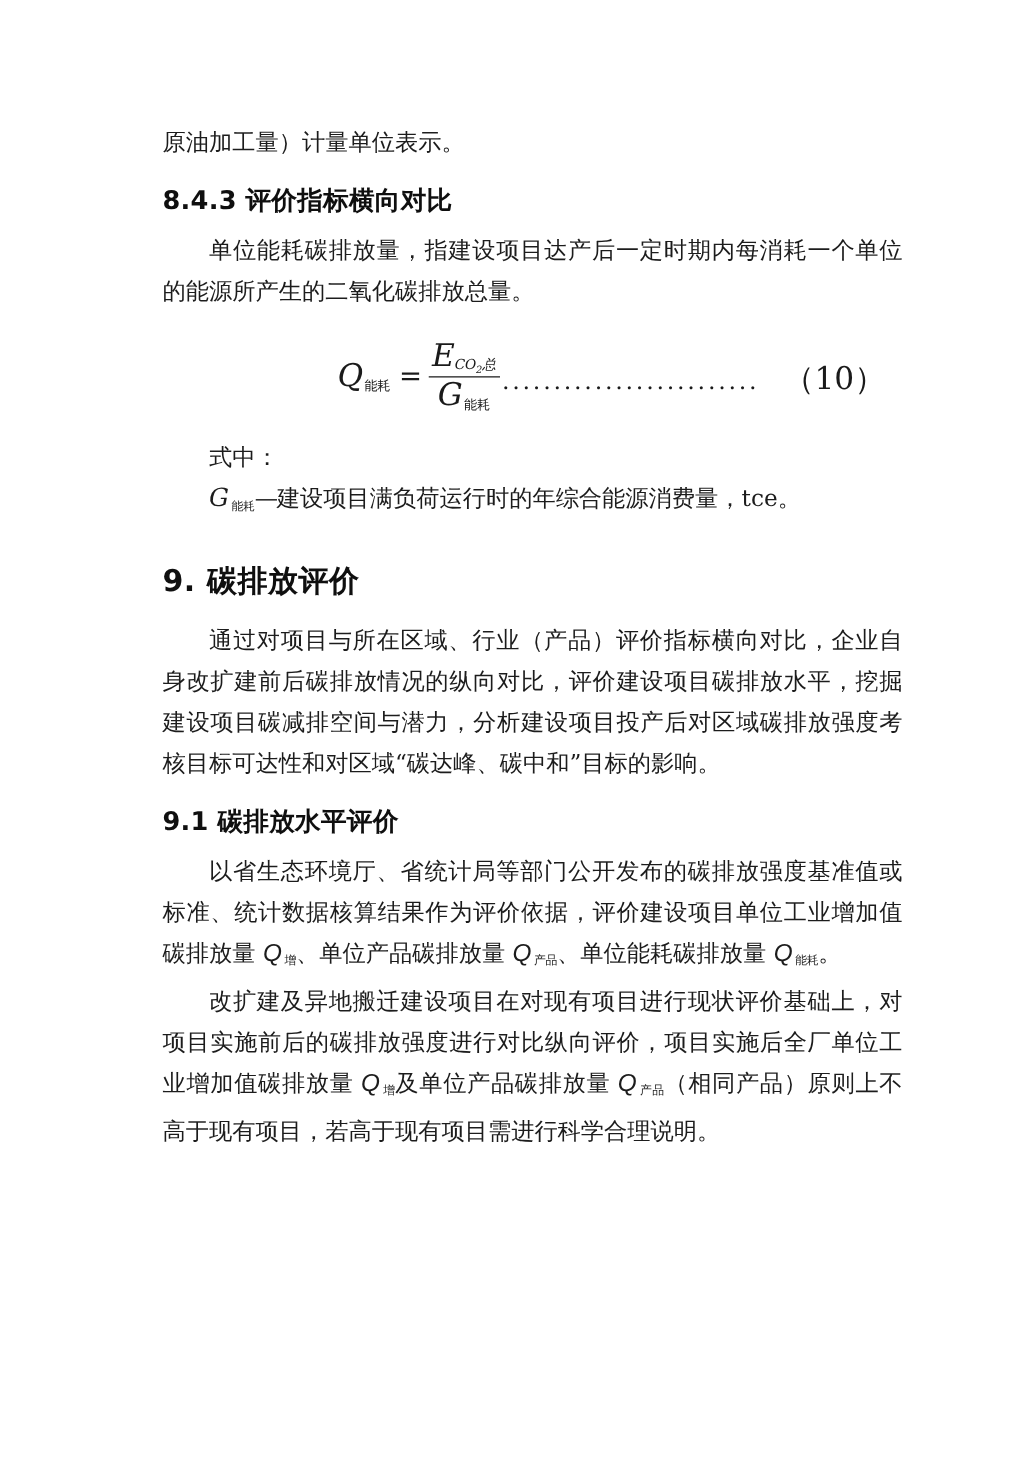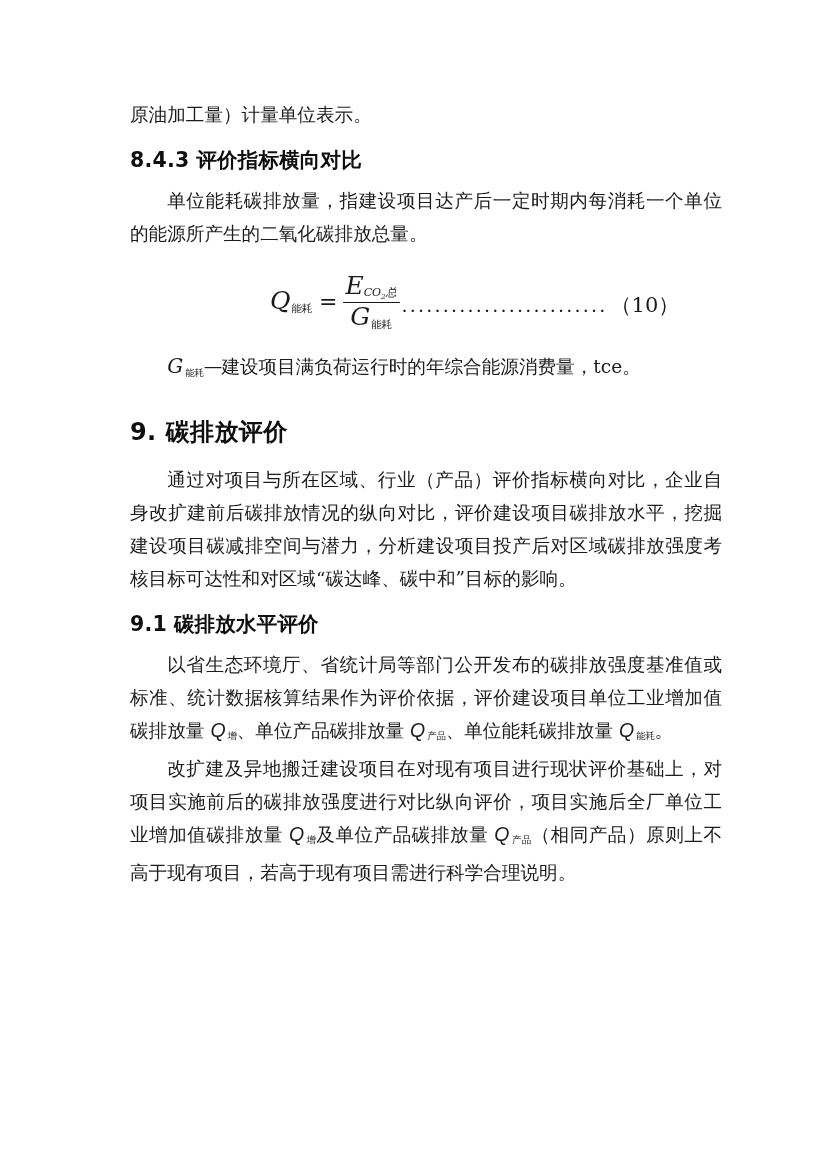--- a/index.html
+++ b/index.html
@@ -132,22 +132,22 @@
     letter-spacing: 2.2px;
     color: #1a1a1a;
     white-space: nowrap;
     overflow: hidden;
     width: 205px;
     margin-left: 2px;
   }
   .eqnum {
     align-self: flex-end;
     margin-bottom: 13px;
-    font-size: 21px;
-    margin-left: 4px;
+    font-size: 25px;
+    margin-left: 20px;
     white-space: nowrap;
   }
 
   
   .legend-line {
     font-size: 18.6px;
     line-height: 33px;
     white-space: nowrap;
   }
   .legend-line .var { font-size: 20px; }
@@ -204,20 +204,21 @@
           <span class="bar"></span>
           <span class="den-part">
             <span class="var">G</span><span class="var-sub">能耗</span>
           </span>
         </span>
         <span class="leader">...................................</span>
         <span class="eqnum">（10）</span>
       </div>
     </div>
 
+    <p class="body-text indent2">式中：</p>
 
 
     <p class="body-text indent2 legend-line">
       <span class="var">G</span><span class="var-sub">能耗</span><span class="dash">—</span><span>建设项目满负荷运行时的年综合能源消费量，tce。</span>
     </p>
 
     <h2 class="h2">
       <span class="num">9.</span><span>碳排放评价</span>
     </h2>
 

